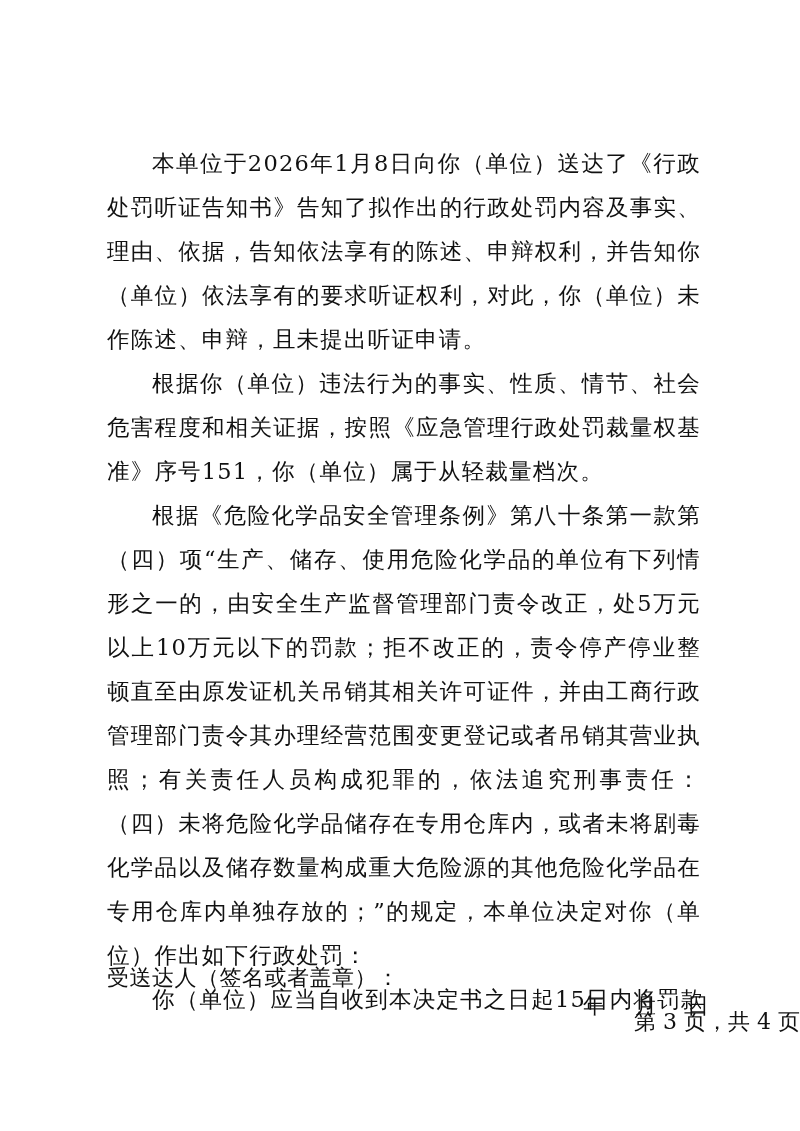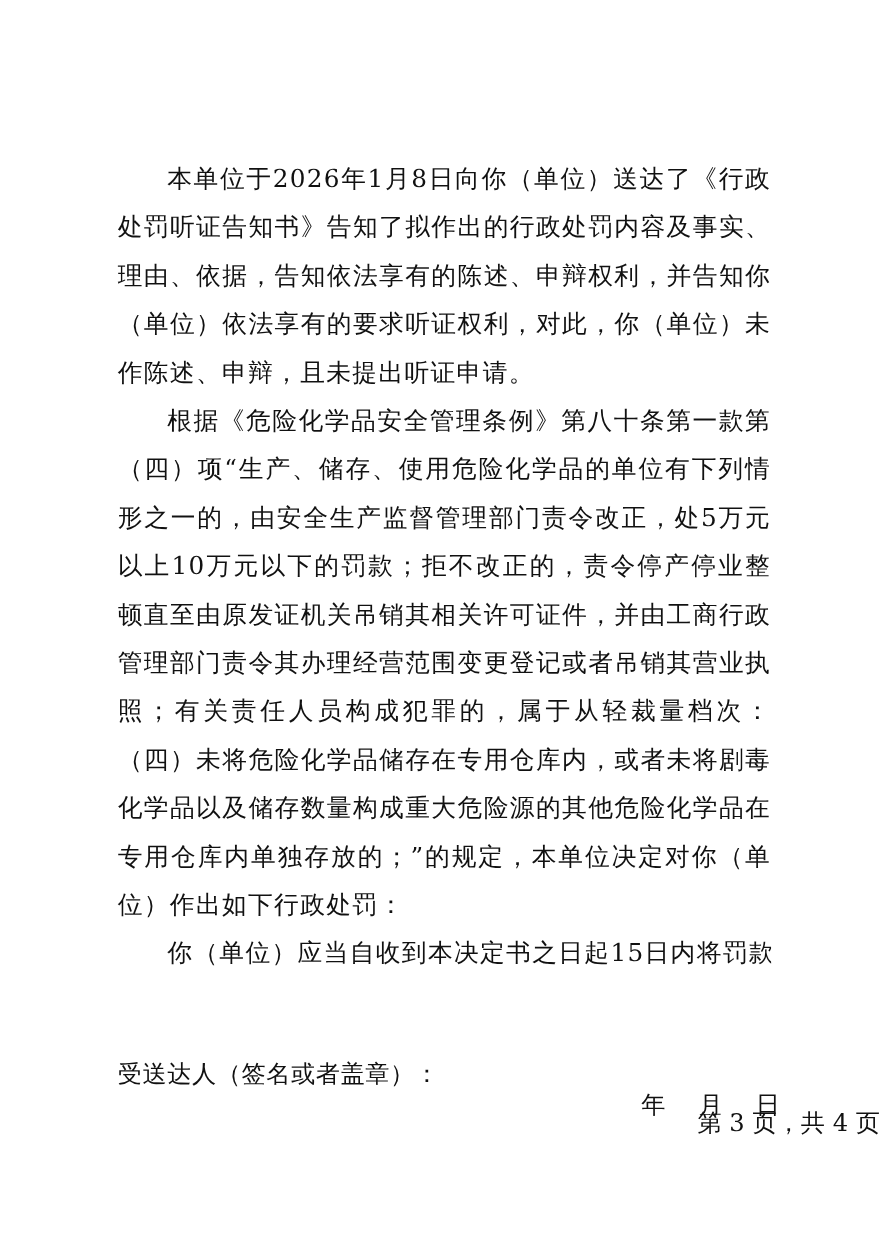--- a/index.html
+++ b/index.html
@@ -28,21 +28,22 @@
     position: absolute; left: 0; top: 1004px; width: 800px;
     text-align: right; font-size: 22px; line-height: 36px;
   }
 </style>
 </head>
 <body>
 
 <div class="page">
   <div class="body-text">
     <p class="para">本单位于2026年1月8日向你（单位）送达了《行政处罚听证告知书》告知了拟作出的行政处罚内容及事实、理由、依据，告知依法享有的陈述、申辩权利，并告知你（单位）依法享有的要求听证权利，对此，你（单位）未作陈述、申辩，且未提出听证申请。</p>
-    <p class="para">根据《危险化学品安全管理条例》第八十条第一款第（四）项“生产、储存、使用危险化学品的单位有下列情形之一的，由安全生产监督管理部门责令改正，处5万元以上10万元以下的罚款；拒不改正的，责令停产停业整顿直至由原发证机关吊销其相关许可证件，并由工商行政管理部门责令其办理经营范围变更登记或者吊销其营业执照；有关责任人员构成犯罪的，属于从轻裁量档次：（四）未将危险化学品储存在专用仓库内，或者未将剧毒化学品以及储存数量构成重大危险源的其他危险化学品在专用仓库内单独存放的；”的规定，本单位决定对你（单位）作出如下行政处罚：</p>
+    <p class="para">根据你（单位）违法行为的事实、性质、情节、社会危害程度和相关证据，按照《应急管理行政处罚裁量权基准》序号151，你（单位）属于从轻裁量档次。</p>
+    <p class="para">根据《危险化学品安全管理条例》第八十条第一款第（四）项“生产、储存、使用危险化学品的单位有下列情形之一的，由安全生产监督管理部门责令改正，处5万元以上10万元以下的罚款；拒不改正的，责令停产停业整顿直至由原发证机关吊销其相关许可证件，并由工商行政管理部门责令其办理经营范围变更登记或者吊销其营业执照；有关责任人员构成犯罪的，依法追究刑事责任：（四）未将危险化学品储存在专用仓库内，或者未将剧毒化学品以及储存数量构成重大危险源的其他危险化学品在专用仓库内单独存放的；”的规定，本单位决定对你（单位）作出如下行政处罚：</p>
     <p class="para" style="text-align:left; white-space:nowrap; overflow:hidden;">你（单位）应当自收到本决定书之日起15日内将罚款缴纳</p>
   </div>
 
   <div class="signature">
     <span class="sig-label">受送达人（签名或者盖章）：</span>
     <span class="sig-date">
       <span>年</span><span>月</span><span class="last">日</span>
     </span>
   </div>
 

